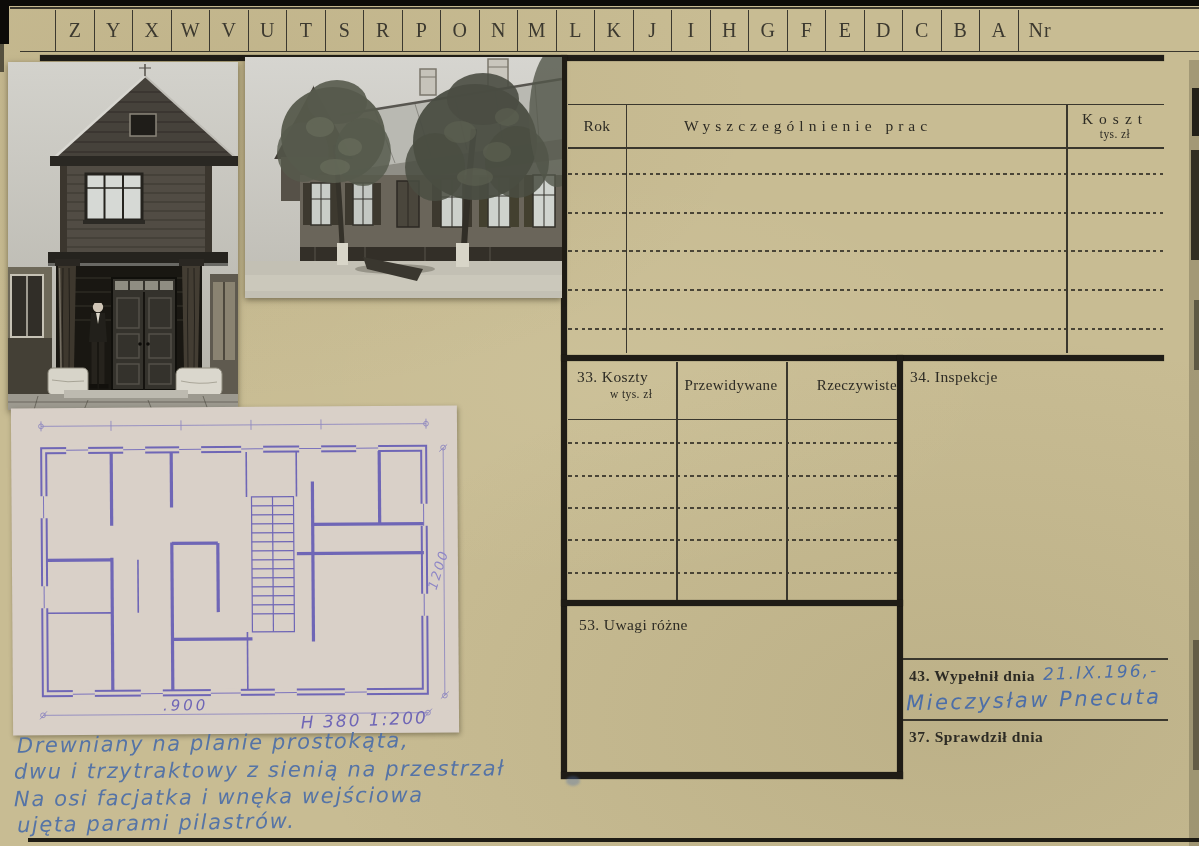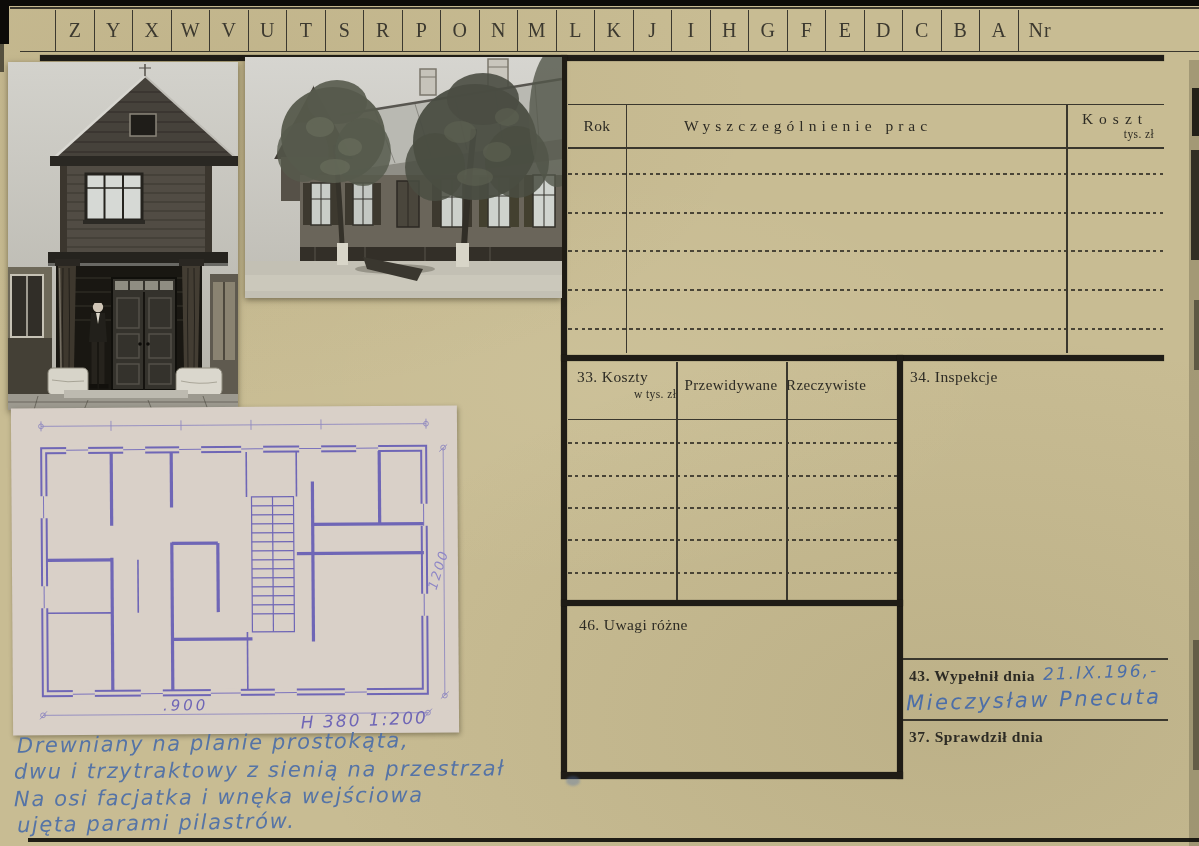--- a/index.html
+++ b/index.html
@@ -14,21 +14,21 @@
   }
   .abs{position:absolute;}
   
   .hline{position:absolute;height:1.3px;background:#3a372d;}
   .vline{position:absolute;width:1.4px;background:#3a372d;}
   .dotline{position:absolute;left:0;right:0;height:1.7px;
     background:repeating-linear-gradient(90deg,#3b372c 0 3.5px,transparent 3.5px 6.8px);opacity:.9;}
   .bar{position:absolute;background:#1f1c16;box-shadow:0 0 1px rgba(0,0,0,.55);}
   
   .ptext{position:absolute;color:#2d2b24;font-size:15.5px;white-space:nowrap;letter-spacing:.4px;}
-  .ptext.small{font-size:11.5px;padding-left:24px;}
+  .ptext.small{font-size:11.5px;}
   .ptext.spread{letter-spacing:5px;}
   .ptext.heavy{font-weight:bold;letter-spacing:.6px;}
   
   .tab-cell{position:absolute;top:10px;height:41px;border-left:1.5px solid #3c392f;
     display:flex;align-items:center;justify-content:center;}
   .tab-cell span{font-size:20px;color:#3c392f;letter-spacing:1px;}
   
   .hand{position:absolute;font-family:"DejaVu Sans",cursive;font-style:italic;
     color:#4c6ea8;white-space:nowrap;}
   .note-line{font-size:21px;letter-spacing:1.6px;opacity:.92;}
@@ -150,35 +150,35 @@
       <div class="dotline" style="top: 68px;"></div>
       <div class="dotline" style="top: 107px;"></div>
       <div class="dotline" style="top: 145px;"></div>
       <div class="dotline" style="top: 184px;"></div>
       <div class="dotline" style="top: 223px;"></div>
     </div>
 
   <div class="ptext" style="left:577px;top:368px;">33. Koszty</div>
   <div class="ptext small" style="left:594px;top:388px;margin-left:16px;">w tys. zł</div>
   <div class="ptext" style="left:676px;top:377px;width:110px;text-align:center;font-size:15px;">Przewidywane</div>
-  <div class="ptext" style="left:786px;top:377px;width:111px;text-align:left;font-size:15px;">Rzeczywiste</div>
+  <div class="ptext" style="left:786px;top:377px;width:111px;text-align:right;font-size:15px;">Rzeczywiste</div>
   <div class="hline" style="left:568px;top:419px;width:329px;"></div>
   <div class="vline" style="left:676px;top:362px;height:238px;width:2.2px;"></div>
   <div class="vline" style="left:786px;top:362px;height:238px;width:2.2px;"></div>
   <div class="abs" style="left:568px;top:360px;width:329px;height:240px;">
       <div class="dotline" style="top: 82px;"></div>
       <div class="dotline" style="top: 115px;"></div>
       <div class="dotline" style="top: 147px;"></div>
       <div class="dotline" style="top: 179px;"></div>
       <div class="dotline" style="top: 212px;"></div>
     </div>
 
   <div class="ptext" style="left:910px;top:368px;">34. Inspekcje</div>
 
-  <div class="ptext" style="left:579px;top:616px;">46. Uwagi różne</div>
+  <div class="ptext" style="left:579px;top:616px;">53. Uwagi różne</div>
 
   <div class="hline" style="left:903px;top:658px;width:265px;height:2px;"></div>
   <div class="ptext heavy" style="left:909px;top:667px;">43. Wypełnił dnia</div>
   <div class="hand" style="left:1043px;top:662px;font-size:17px;letter-spacing:2px;transform:rotate(-2deg);">21.IX.196,-</div>
   <div class="hand" style="left:906px;top:688px;font-size:21px;letter-spacing:2.5px;transform:rotate(-1.5deg);">Mieczysław Pnecuta</div>
   <div class="hline" style="left:903px;top:719px;width:265px;height:2px;"></div>
 
   <div class="ptext heavy" style="left:909px;top:728px;">37. Sprawdził dnia</div>
 
   <div class="abs" style="left:566px;top:776px;width:14px;height:10px;background:rgba(76,110,168,.35);border-radius:50%;filter:blur(1px);"></div>

